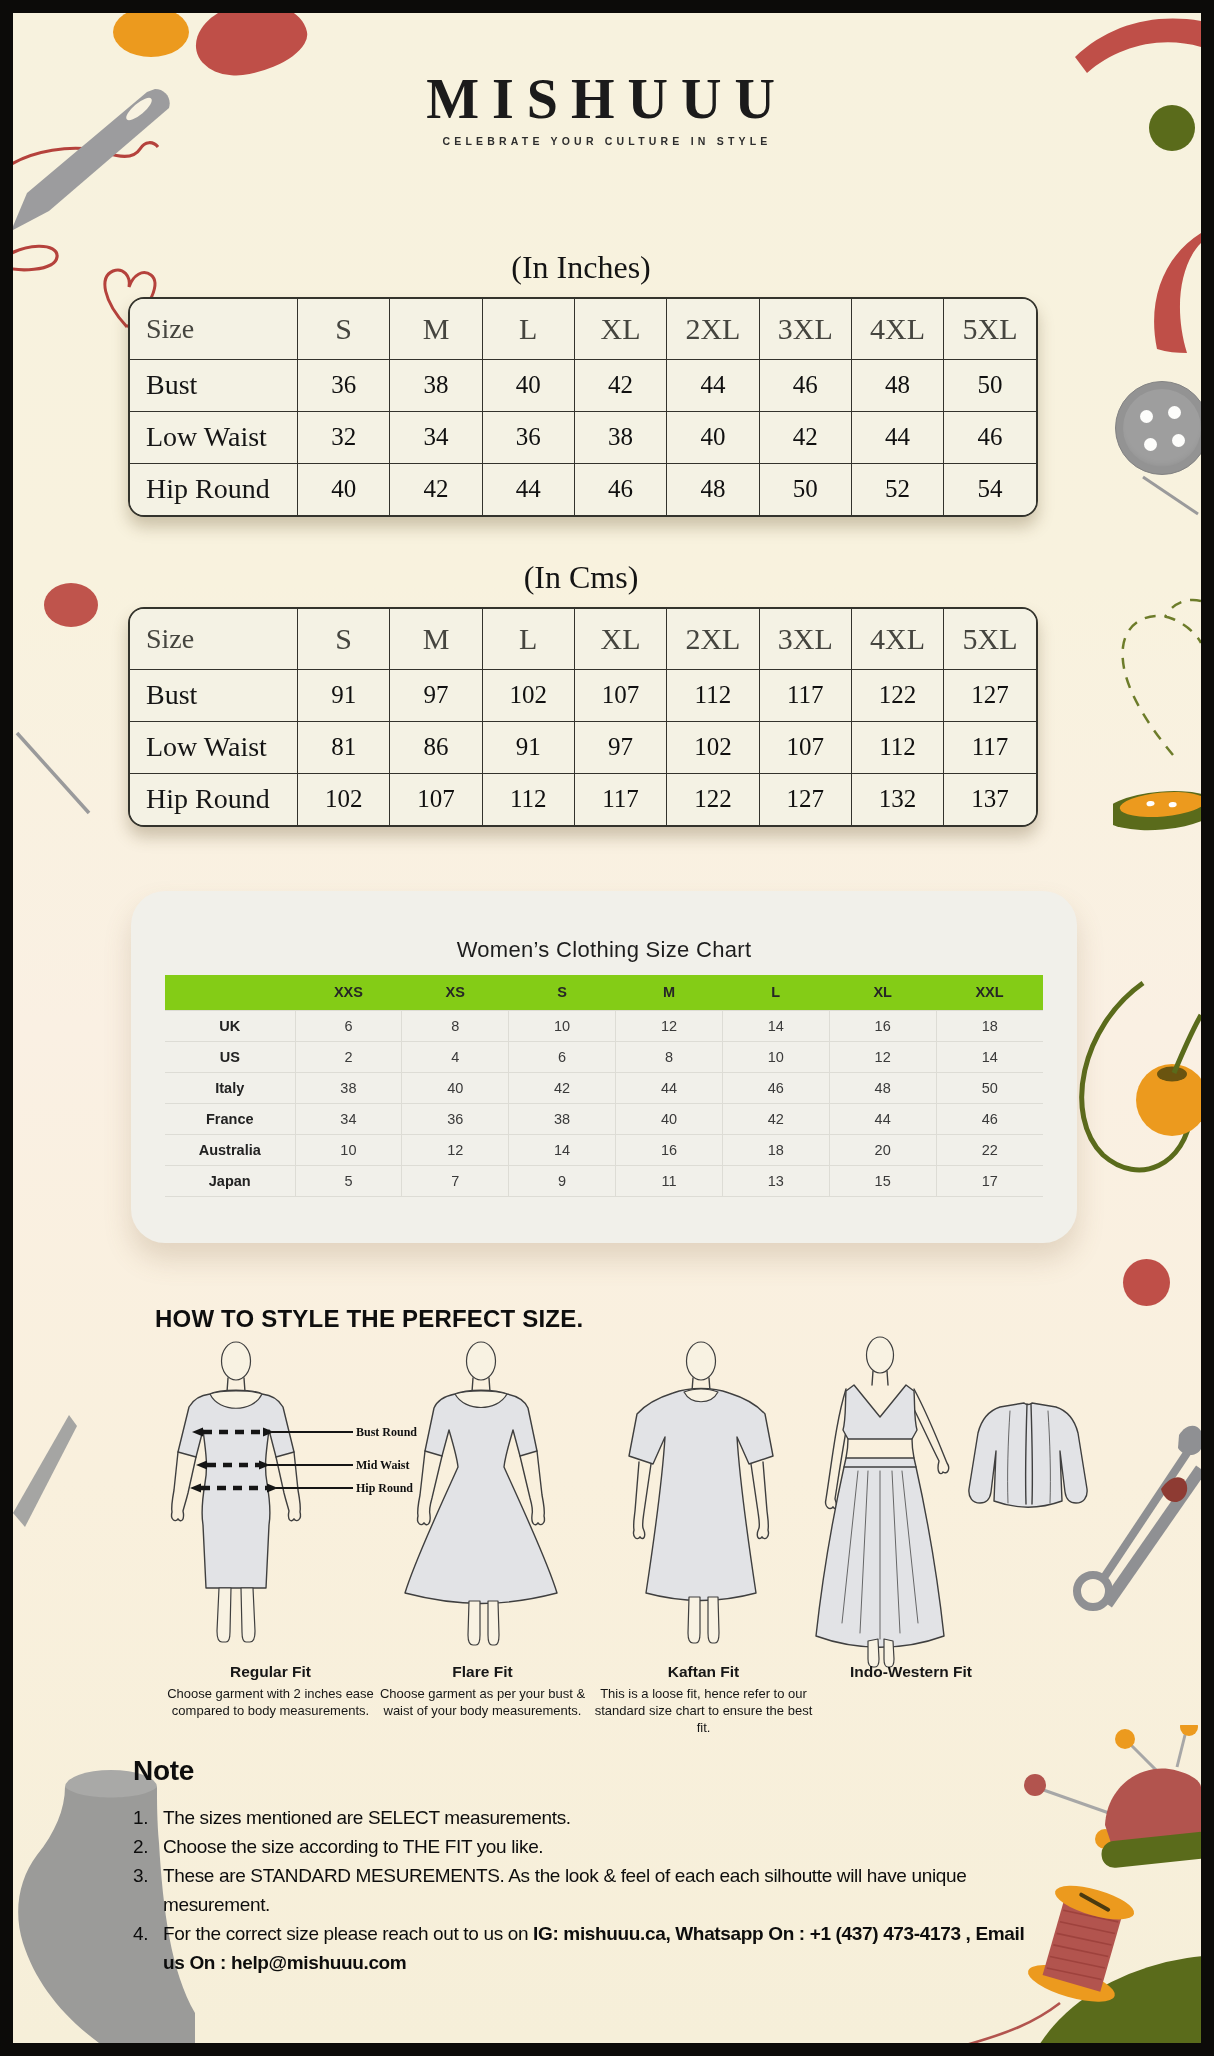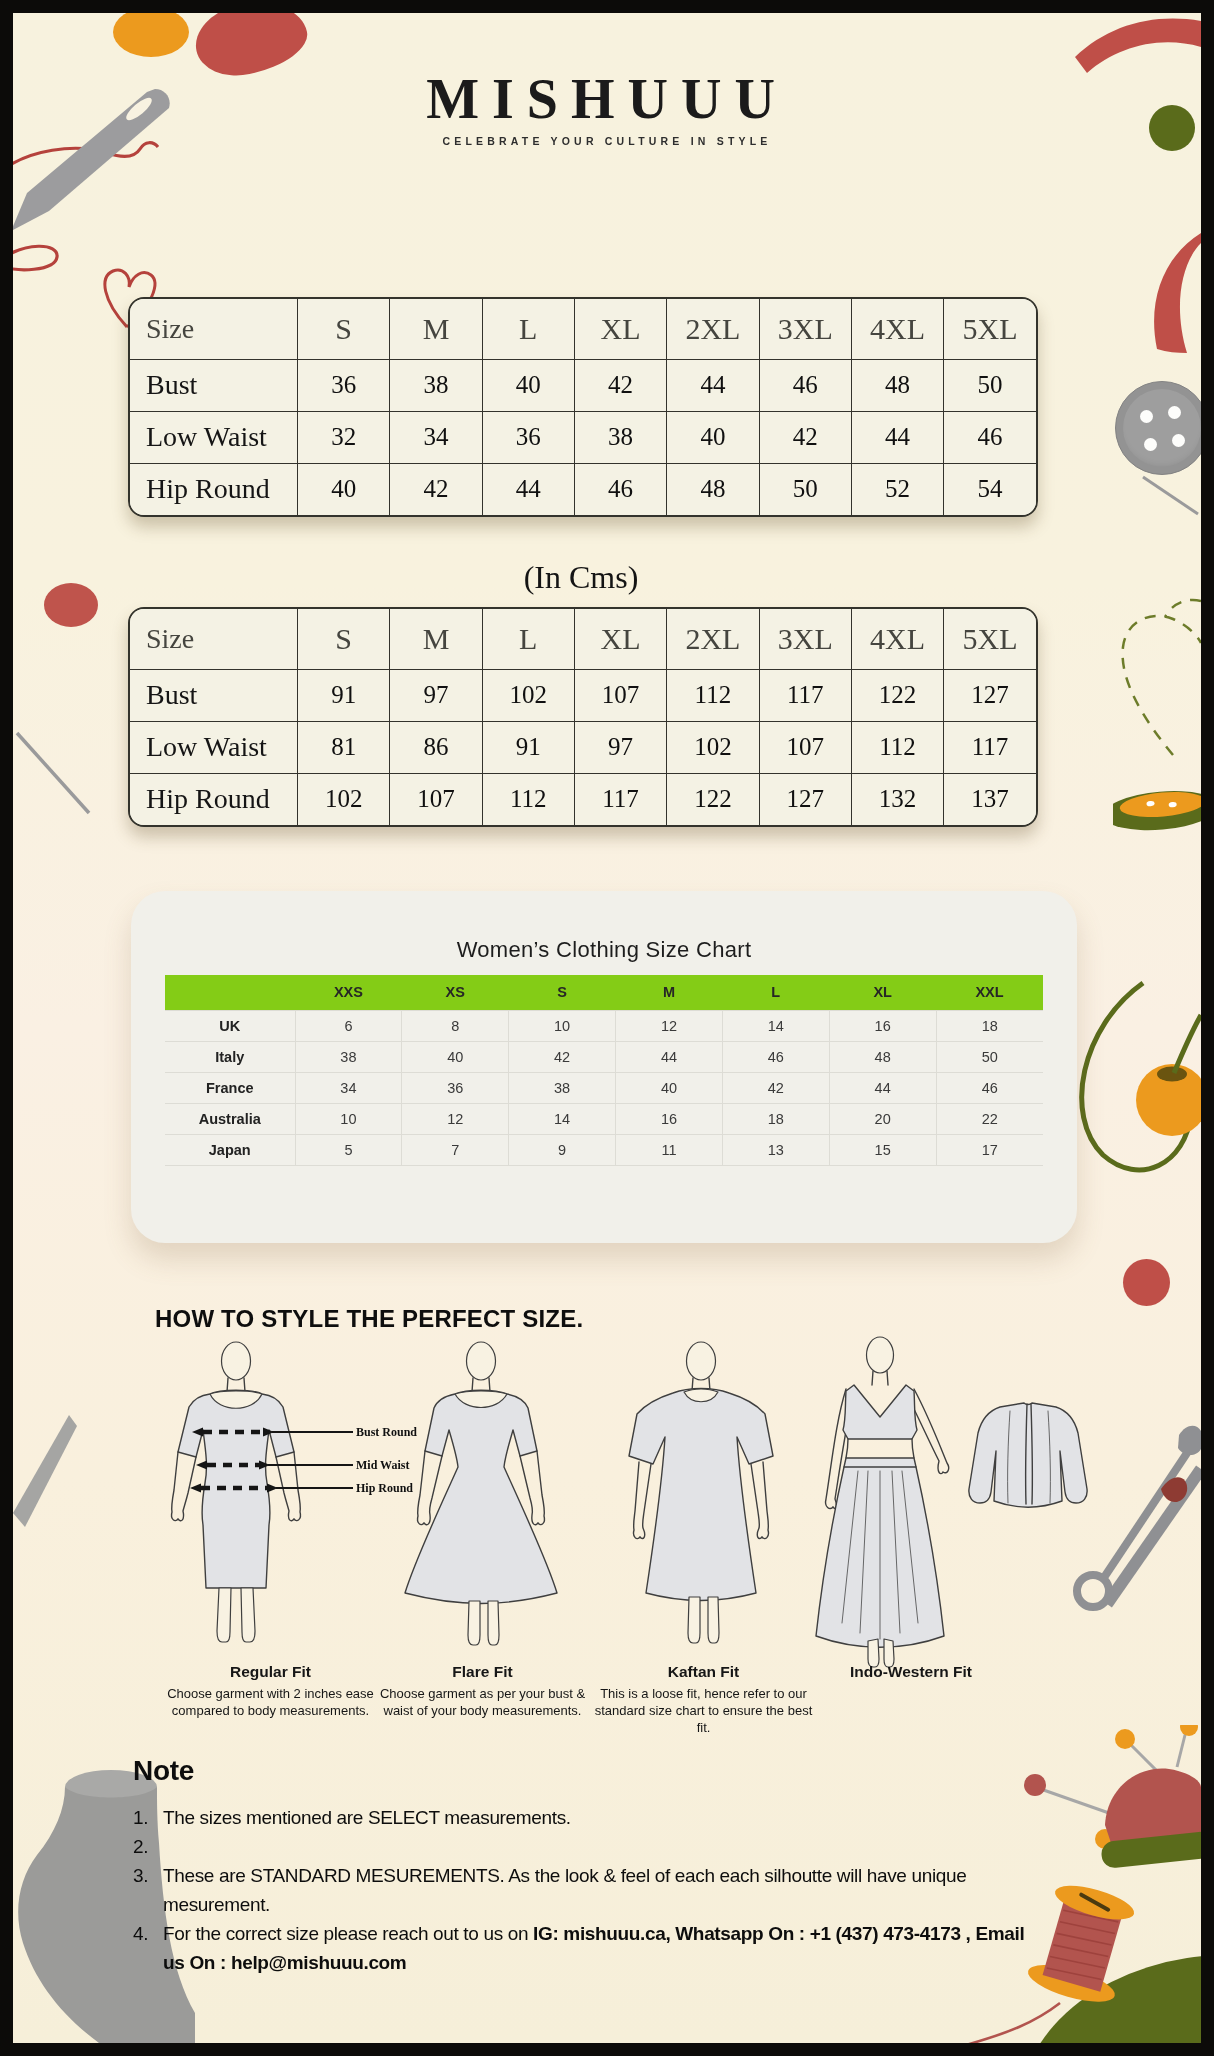--- a/index.html
+++ b/index.html
@@ -168,20 +168,21 @@
     <polygon points="56,14 64,25 12,126 0,112" fill="#a5a5a3"></polygon>
   </svg>
   <svg class="dec" style="left:0;top:1748px;" width="182" height="282" viewBox="0 0 182 282">
     <ellipse cx="98" cy="26" rx="46" ry="17" fill="#a9a9a7"></ellipse>
     <path d="M52,26 C52,48 42,72 24,94 C6,118 0,150 10,182 C22,220 48,254 86,282 L182,282 L182,252 C158,210 150,150 146,82 C144,60 144,40 144,26 C130,40 66,40 52,26 Z" fill="#9b9b99"></path>
   </svg>
 
   <div class="logo">MISHUUU</div>
   <div class="tagline">CELEBRATE YOUR CULTURE IN STYLE</div>
 
+  <div class="tbl-title" style="top:236px;">(In Inches)</div>
   <div class="meas-wrap" style="top:284px;">
     <table class="meas">
         <thead>
           <tr>
             <th>Size</th>
             <th>S</th>
             <th>M</th>
             <th>L</th>
             <th>XL</th>
             <th>2XL</th>
@@ -310,20 +311,30 @@
         <tbody>
           <tr>
             <th>UK</th>
             <td>6</td>
             <td>8</td>
             <td>10</td>
             <td>12</td>
             <td>14</td>
             <td>16</td>
             <td>18</td>
+          </tr>
+          <tr>
+            <th>US</th>
+            <td>2</td>
+            <td>4</td>
+            <td>6</td>
+            <td>8</td>
+            <td>10</td>
+            <td>12</td>
+            <td>14</td>
           </tr>
           <tr>
             <th>Italy</th>
             <td>38</td>
             <td>40</td>
             <td>42</td>
             <td>44</td>
             <td>46</td>
             <td>48</td>
             <td>50</td>
@@ -442,20 +453,21 @@
   </div>
 
   <div class="note">
     <h3>Note</h3>
     <div class="item">
       <span class="num">1.</span>
       <span><span>The sizes mentioned are SELECT measurements.</span><span class="bold"></span></span>
     </div>
     <div class="item">
       <span class="num">2.</span>
+      <span><span>Choose the size according to THE FIT you like.</span><span class="bold"></span></span>
     </div>
     <div class="item">
       <span class="num">3.</span>
       <span><span>These are STANDARD MESUREMENTS. As the look &amp; feel of each each silhoutte will have unique mesurement.</span><span class="bold"></span></span>
     </div>
     <div class="item">
       <span class="num">4.</span>
       <span><span>For the correct size please reach out to us on </span><span class="bold">IG: mishuuu.ca, Whatsapp On : +1 (437) 473-4173 , Email us On : help@mishuuu.com</span></span>
     </div>
   </div>

